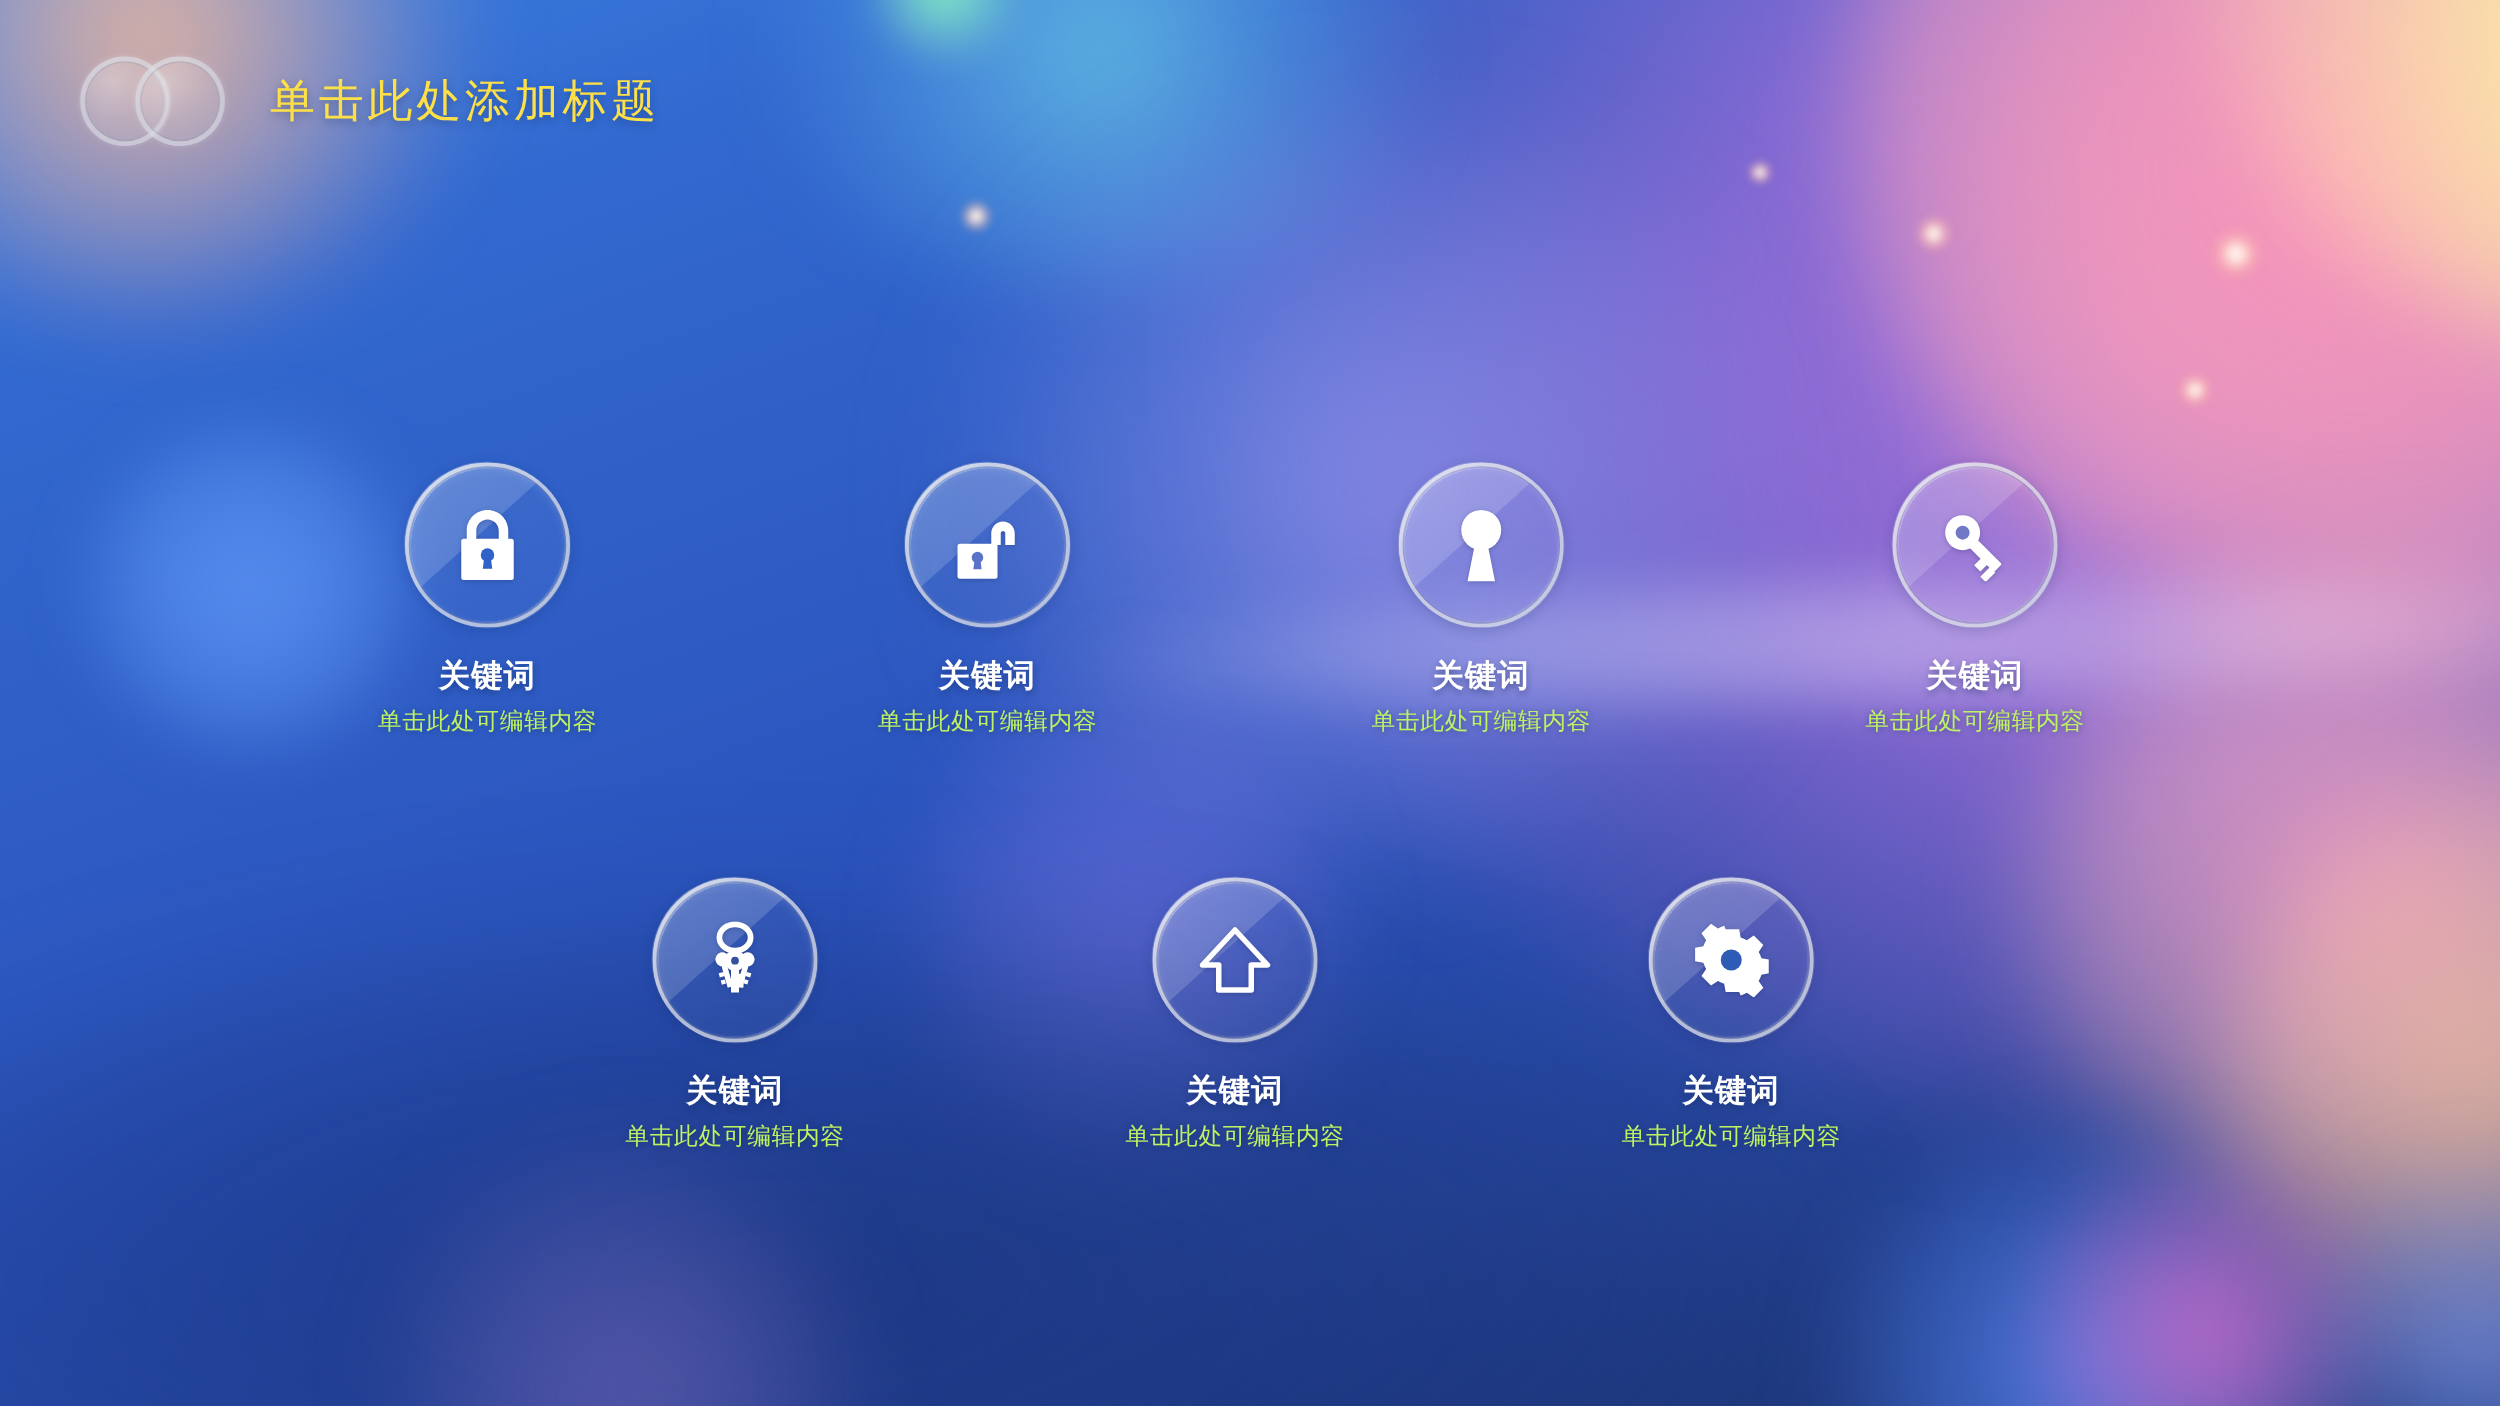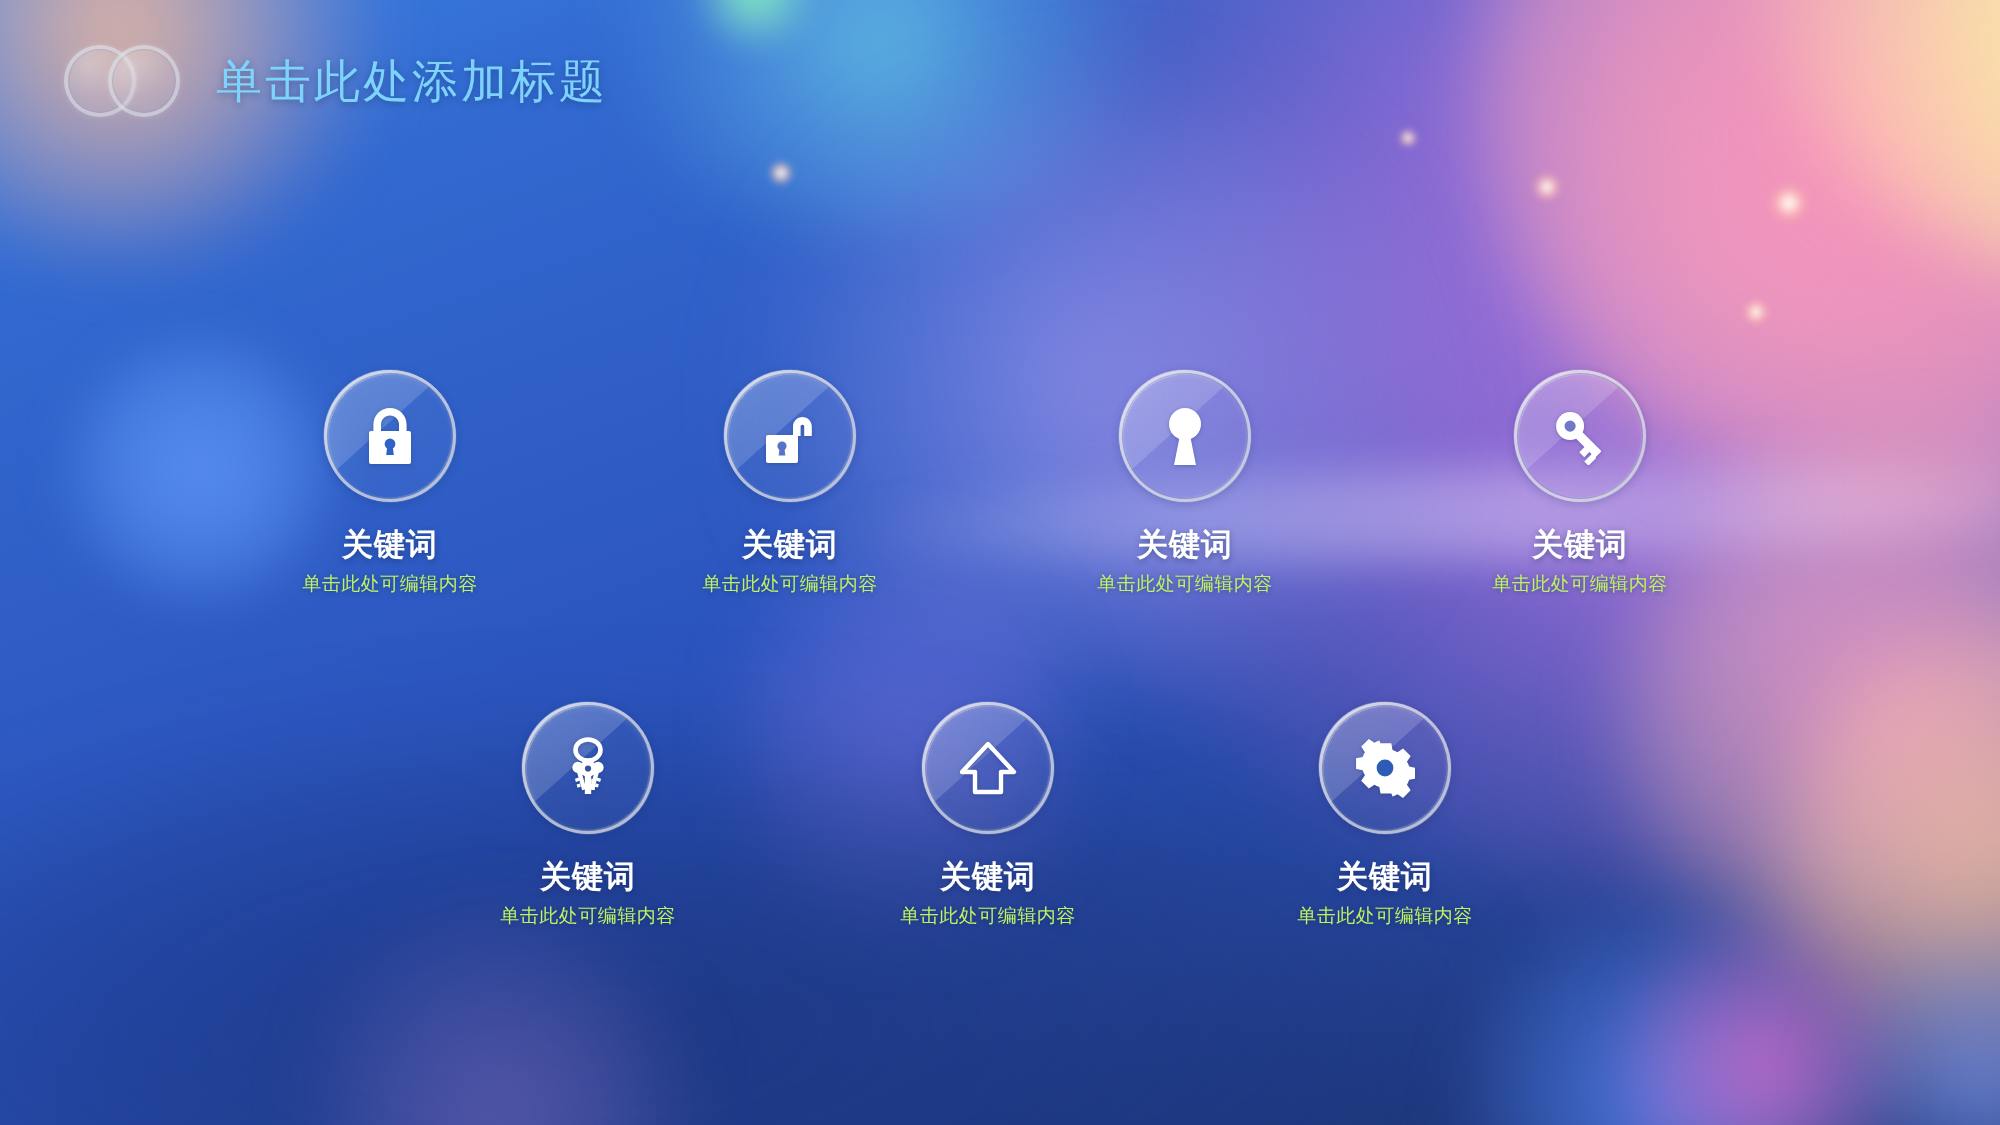--- a/index.html
+++ b/index.html
@@ -128,21 +128,21 @@
       radial-gradient(circle at 36% 28%, rgba(255,255,255,.30) 0%, rgba(255,255,255,.12) 46%, rgba(255,255,255,.05) 100%);
     box-shadow:
       inset 0 0 0 4px rgba(255,255,255,.42),
       inset 0 0 0 5px rgba(140,150,175,.34),
       0 0 6px rgba(255,255,255,.18);
     backdrop-filter:blur(1px);
   }
   .logo .ring.r1{left:0;}
   .logo .ring.r2{left:44px;}
   .title{
-    color:#7dd3fc;font-size:46px;line-height:1;letter-spacing:3px;
+    color:#fde047;font-size:36px;line-height:1;letter-spacing:3px;
     font-weight:400;
     text-shadow:0 2px 7px rgba(20,40,90,.40);
     white-space:nowrap;
     text-align:center;
   }
 
   
   .items{position:absolute;inset:0;}
   .item{position:absolute;width:340px;text-align:center;}
 
@@ -163,21 +163,21 @@
     -webkit-mask:radial-gradient(circle, transparent 0 61px, #000 61px);
             mask:radial-gradient(circle, transparent 0 61px, #000 61px);
     pointer-events:none;
   }
   .badge .glyph{
     position:absolute;inset:0;display:flex;align-items:center;justify-content:center;
   }
   .badge svg{display:block;filter:drop-shadow(0 1px 2px rgba(20,40,90,.30));}
 
   .kw{
-    margin-top:26px;color:#ffffff;font-size:31px;font-weight:bold;
+    margin-top:26px;color:#ffffff;font-size:25px;font-weight:bold;
     letter-spacing:1px;line-height:1.1;
     text-shadow:0 2px 6px rgba(15,35,85,.45);
   }
   .desc{
     margin-top:12px;color:#bef264;font-size:19px;font-weight:400;
     letter-spacing:.5px;line-height:1.1;
     text-shadow:0 1px 5px rgba(15,35,85,.45);
   }
 </style>
 </head>

